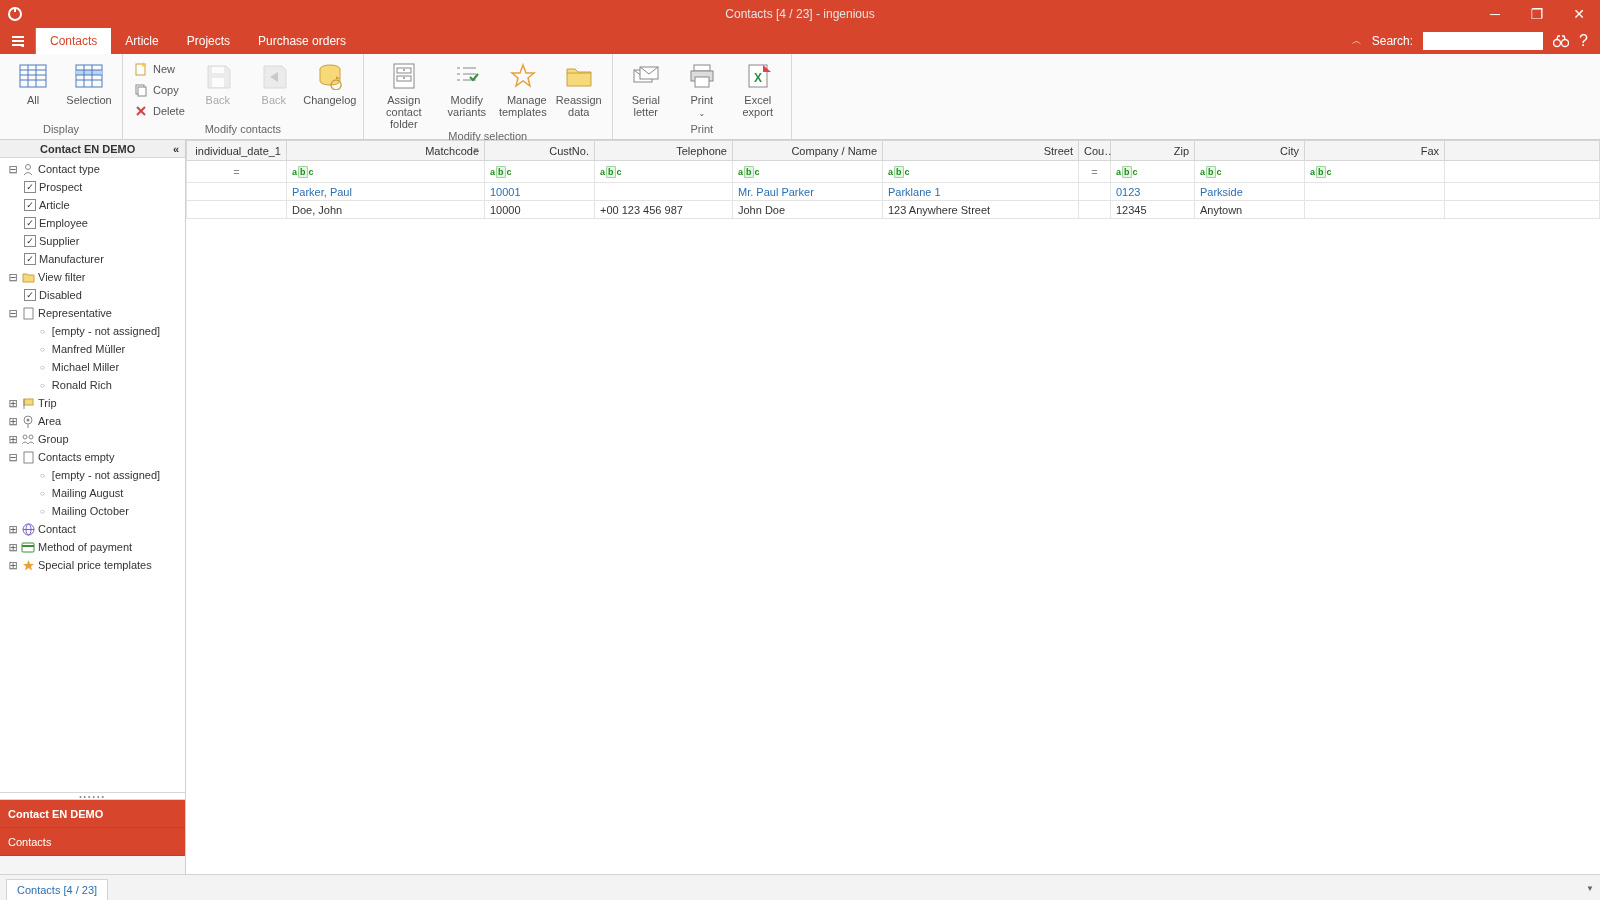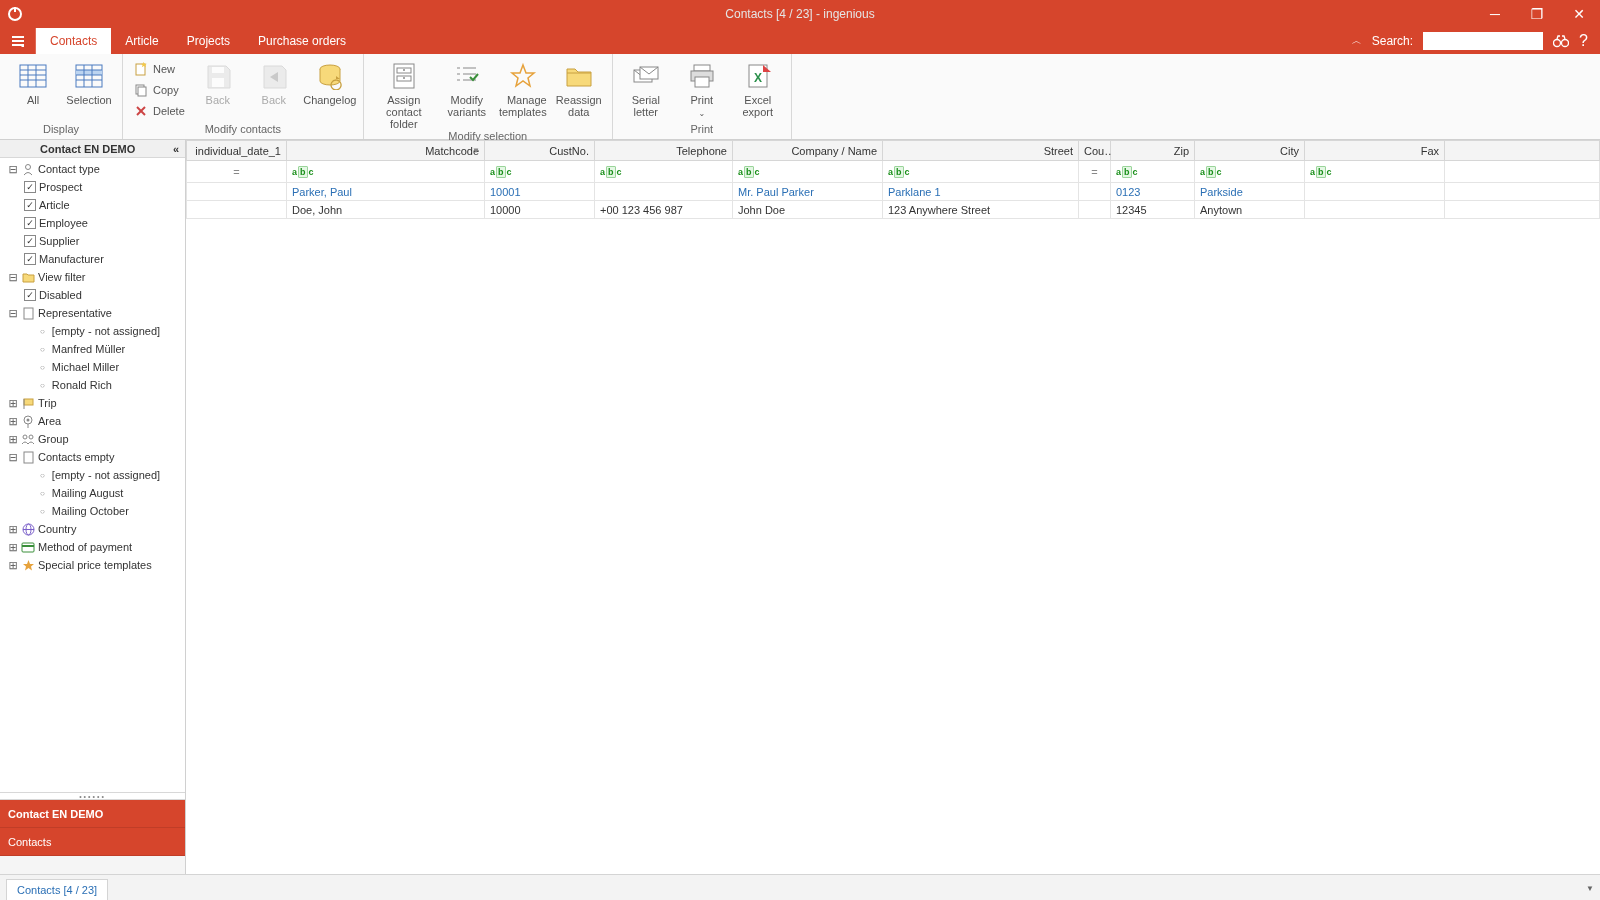--- a/index.html
+++ b/index.html
@@ -452,21 +452,21 @@
         </div>
         <div class="tree-item">
           <span class="tw">⊞</span>
           <span class="ic">
             <svg width="13" height="13">
               <circle cx="6.5" cy="6.5" r="5.5" fill="none" stroke="#7a5fc9"></circle>
               <ellipse cx="6.5" cy="6.5" rx="2.5" ry="5.5" fill="none" stroke="#7a5fc9"></ellipse>
               <line x1="1" y1="6.5" x2="12" y2="6.5" stroke="#7a5fc9"></line>
             </svg>
           </span>
-          <span>Country</span>
+          <span>Contact</span>
         </div>
         <div class="tree-item">
           <span class="tw">⊞</span>
           <span class="ic">
             <svg width="14" height="11">
               <rect x="1" y="1" width="12" height="9" rx="1" fill="#fff" stroke="#3a8f3a"></rect>
               <rect x="1" y="3" width="12" height="2" fill="#3a8f3a"></rect>
             </svg>
           </span>
           <span>Method of payment</span>

